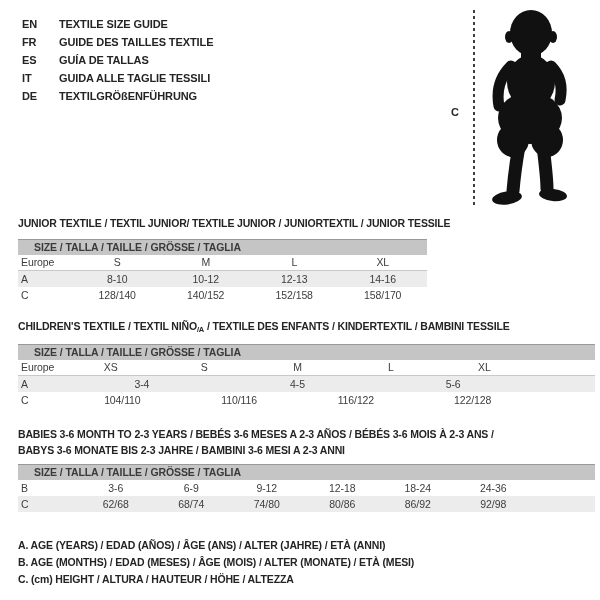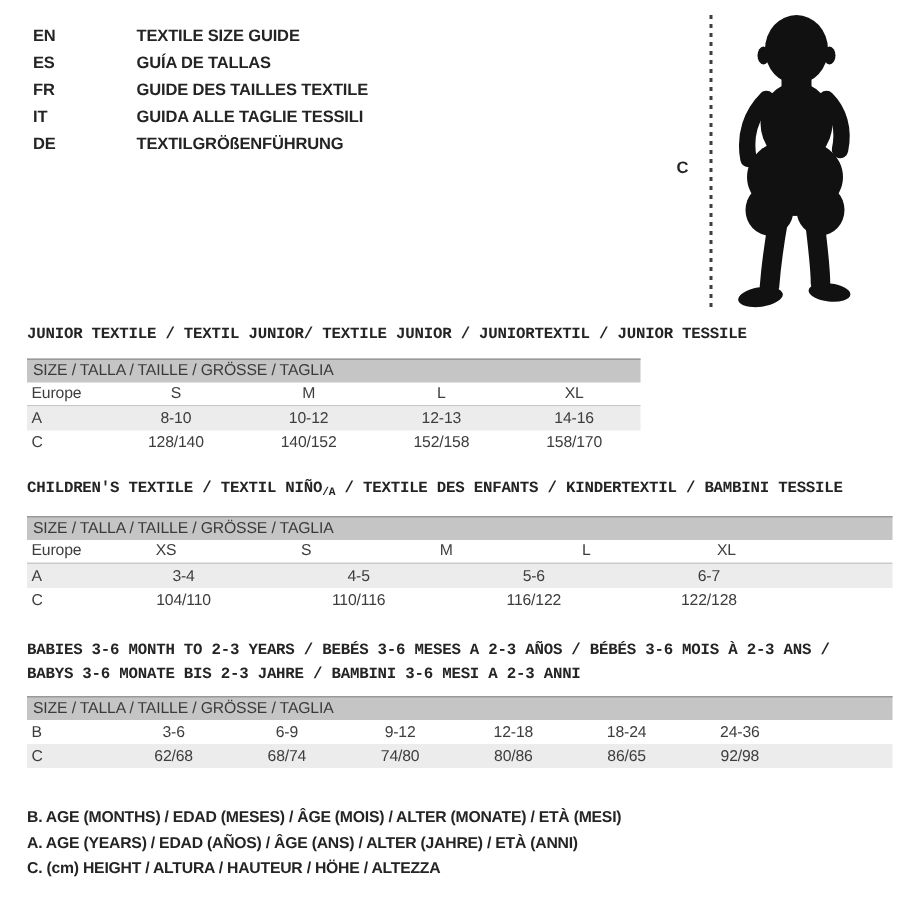--- a/index.html
+++ b/index.html
@@ -7,44 +7,44 @@
     width:600px;height:600px;background:#ffffff;
     font-family:"Liberation Sans","DejaVu Sans",sans-serif;
     color:#3a3a3a;
     -webkit-font-smoothing:antialiased;
   }
   .canvas{position:relative;width:600px;height:600px;overflow:hidden;background:#fff;}
 
   
   .lang-block{position:absolute;left:22px;top:15px;font-size:11px;font-weight:bold;
     line-height:18px;color:#242424;letter-spacing:-0.1px;}
-  .lang-row{display:flex;gap:32px;}
+  .lang-row{display:flex;}
   .lang-code{width:37px;flex:0 0 37px;}
 
   
   .measure-line{position:absolute;left:473px;top:10px;width:2px;height:197px;
     background:repeating-linear-gradient(to bottom,#3f3f3f 0px,#3f3f3f 3px,transparent 3px,transparent 6px);}
   .measure-label{position:absolute;left:451px;top:106px;font-size:11px;font-weight:bold;color:#242424;}
   .figure-svg{position:absolute;left:483px;top:8px;}
 
   
   .section-heading{position:absolute;left:18px;font-size:10.5px;font-weight:bold;
-    color:#242424;letter-spacing:-0.15px;white-space:nowrap;font-family:Liberation Mono, monospace;}
+    color:#242424;letter-spacing:-0.15px;white-space:nowrap;}
   .h-junior{top:217px;}
   .h-children{top:320px;}
   .h-babies{top:426px;line-height:16px;}
   .subsc{font-size:7.5px;vertical-align:-2px;}
 
   
   .size-table{position:absolute;left:18px;font-size:10.5px;color:#3d3d3d;letter-spacing:-0.1px;}
   .t-junior{top:239px;width:409px;}
   .t-children{top:344px;width:577px;}
   .t-babies{top:464px;width:577px;}
   .bar{height:15px;line-height:15px;background:#c5c5c5;border-top:1px solid #999999;
-    padding-left:4px;box-sizing:content-box;color:#3a3a3a;}
+    padding-left:16px;box-sizing:content-box;color:#3a3a3a;font-weight:bold;}
   .t-row{display:flex;height:16px;line-height:16px;}
   .t-row.alt{background:#ececec;}
   .t-row.underlined{height:15px;border-bottom:1px solid #c9c9c9;line-height:15px;}
   .cell-label{padding-left:3px;flex:0 0 auto;}
   .t-junior .cell-label{width:52px;}
   .t-children .cell-label{width:43px;}
   .t-babies .cell-label{width:57px;}
   .cell{flex:1 1 0;text-align:center;}
   .spacer{flex:0 0 64px;}
 
@@ -56,26 +56,26 @@
 <body>
 
 <div class="canvas">
 
   <div class="lang-block">
     <div class="lang-row">
       <span class="lang-code">EN</span>
       <span>TEXTILE SIZE GUIDE</span>
     </div>
     <div class="lang-row">
+      <span class="lang-code">FR</span>
+      <span>GUIDE DES TAILLES TEXTILE</span>
+    </div>
+    <div class="lang-row">
       <span class="lang-code">ES</span>
       <span>GUÍA DE TALLAS</span>
-    </div>
-    <div class="lang-row">
-      <span class="lang-code">FR</span>
-      <span>GUIDE DES TAILLES TEXTILE</span>
     </div>
     <div class="lang-row">
       <span class="lang-code">IT</span>
       <span>GUIDA ALLE TAGLIE TESSILI</span>
     </div>
     <div class="lang-row">
       <span class="lang-code">DE</span>
       <span>TEXTILGRÖßENFÜHRUNG</span>
     </div>
   </div>
@@ -141,21 +141,20 @@
       <span class="cell">M</span>
       <span class="cell">L</span>
       <span class="cell">XL</span>
       <span class="spacer"></span>
     </div>
     <div class="t-row alt">
       <span class="cell-label">A</span>
       <span class="cell">3-4</span>
       <span class="cell">4-5</span>
       <span class="cell">5-6</span>
-      <span class="cell">6-7</span>
       <span class="spacer"></span>
     </div>
     <div class="t-row">
       <span class="cell-label">C</span>
       <span class="cell">104/110</span>
       <span class="cell">110/116</span>
       <span class="cell">116/122</span>
       <span class="cell">122/128</span>
       <span class="spacer"></span>
     </div>
@@ -176,25 +175,25 @@
       <span class="cell">18-24</span>
       <span class="cell">24-36</span>
       <span class="spacer"></span>
     </div>
     <div class="t-row alt">
       <span class="cell-label">C</span>
       <span class="cell">62/68</span>
       <span class="cell">68/74</span>
       <span class="cell">74/80</span>
       <span class="cell">80/86</span>
-      <span class="cell">86/65</span>
+      <span class="cell">86/92</span>
       <span class="cell">92/98</span>
       <span class="spacer"></span>
     </div>
   </div>
 
   <div class="legend">
+    <div>A. AGE (YEARS) / EDAD (AÑOS) / ÂGE (ANS) / ALTER (JAHRE) / ETÀ (ANNI)</div>
     <div>B. AGE (MONTHS) / EDAD (MESES) / ÂGE (MOIS) / ALTER (MONATE) / ETÀ (MESI)</div>
-    <div>A. AGE (YEARS) / EDAD (AÑOS) / ÂGE (ANS) / ALTER (JAHRE) / ETÀ (ANNI)</div>
     <div>C. (cm) HEIGHT / ALTURA / HAUTEUR / HÖHE / ALTEZZA</div>
   </div>
 
 </div>
 
 </body></html>

